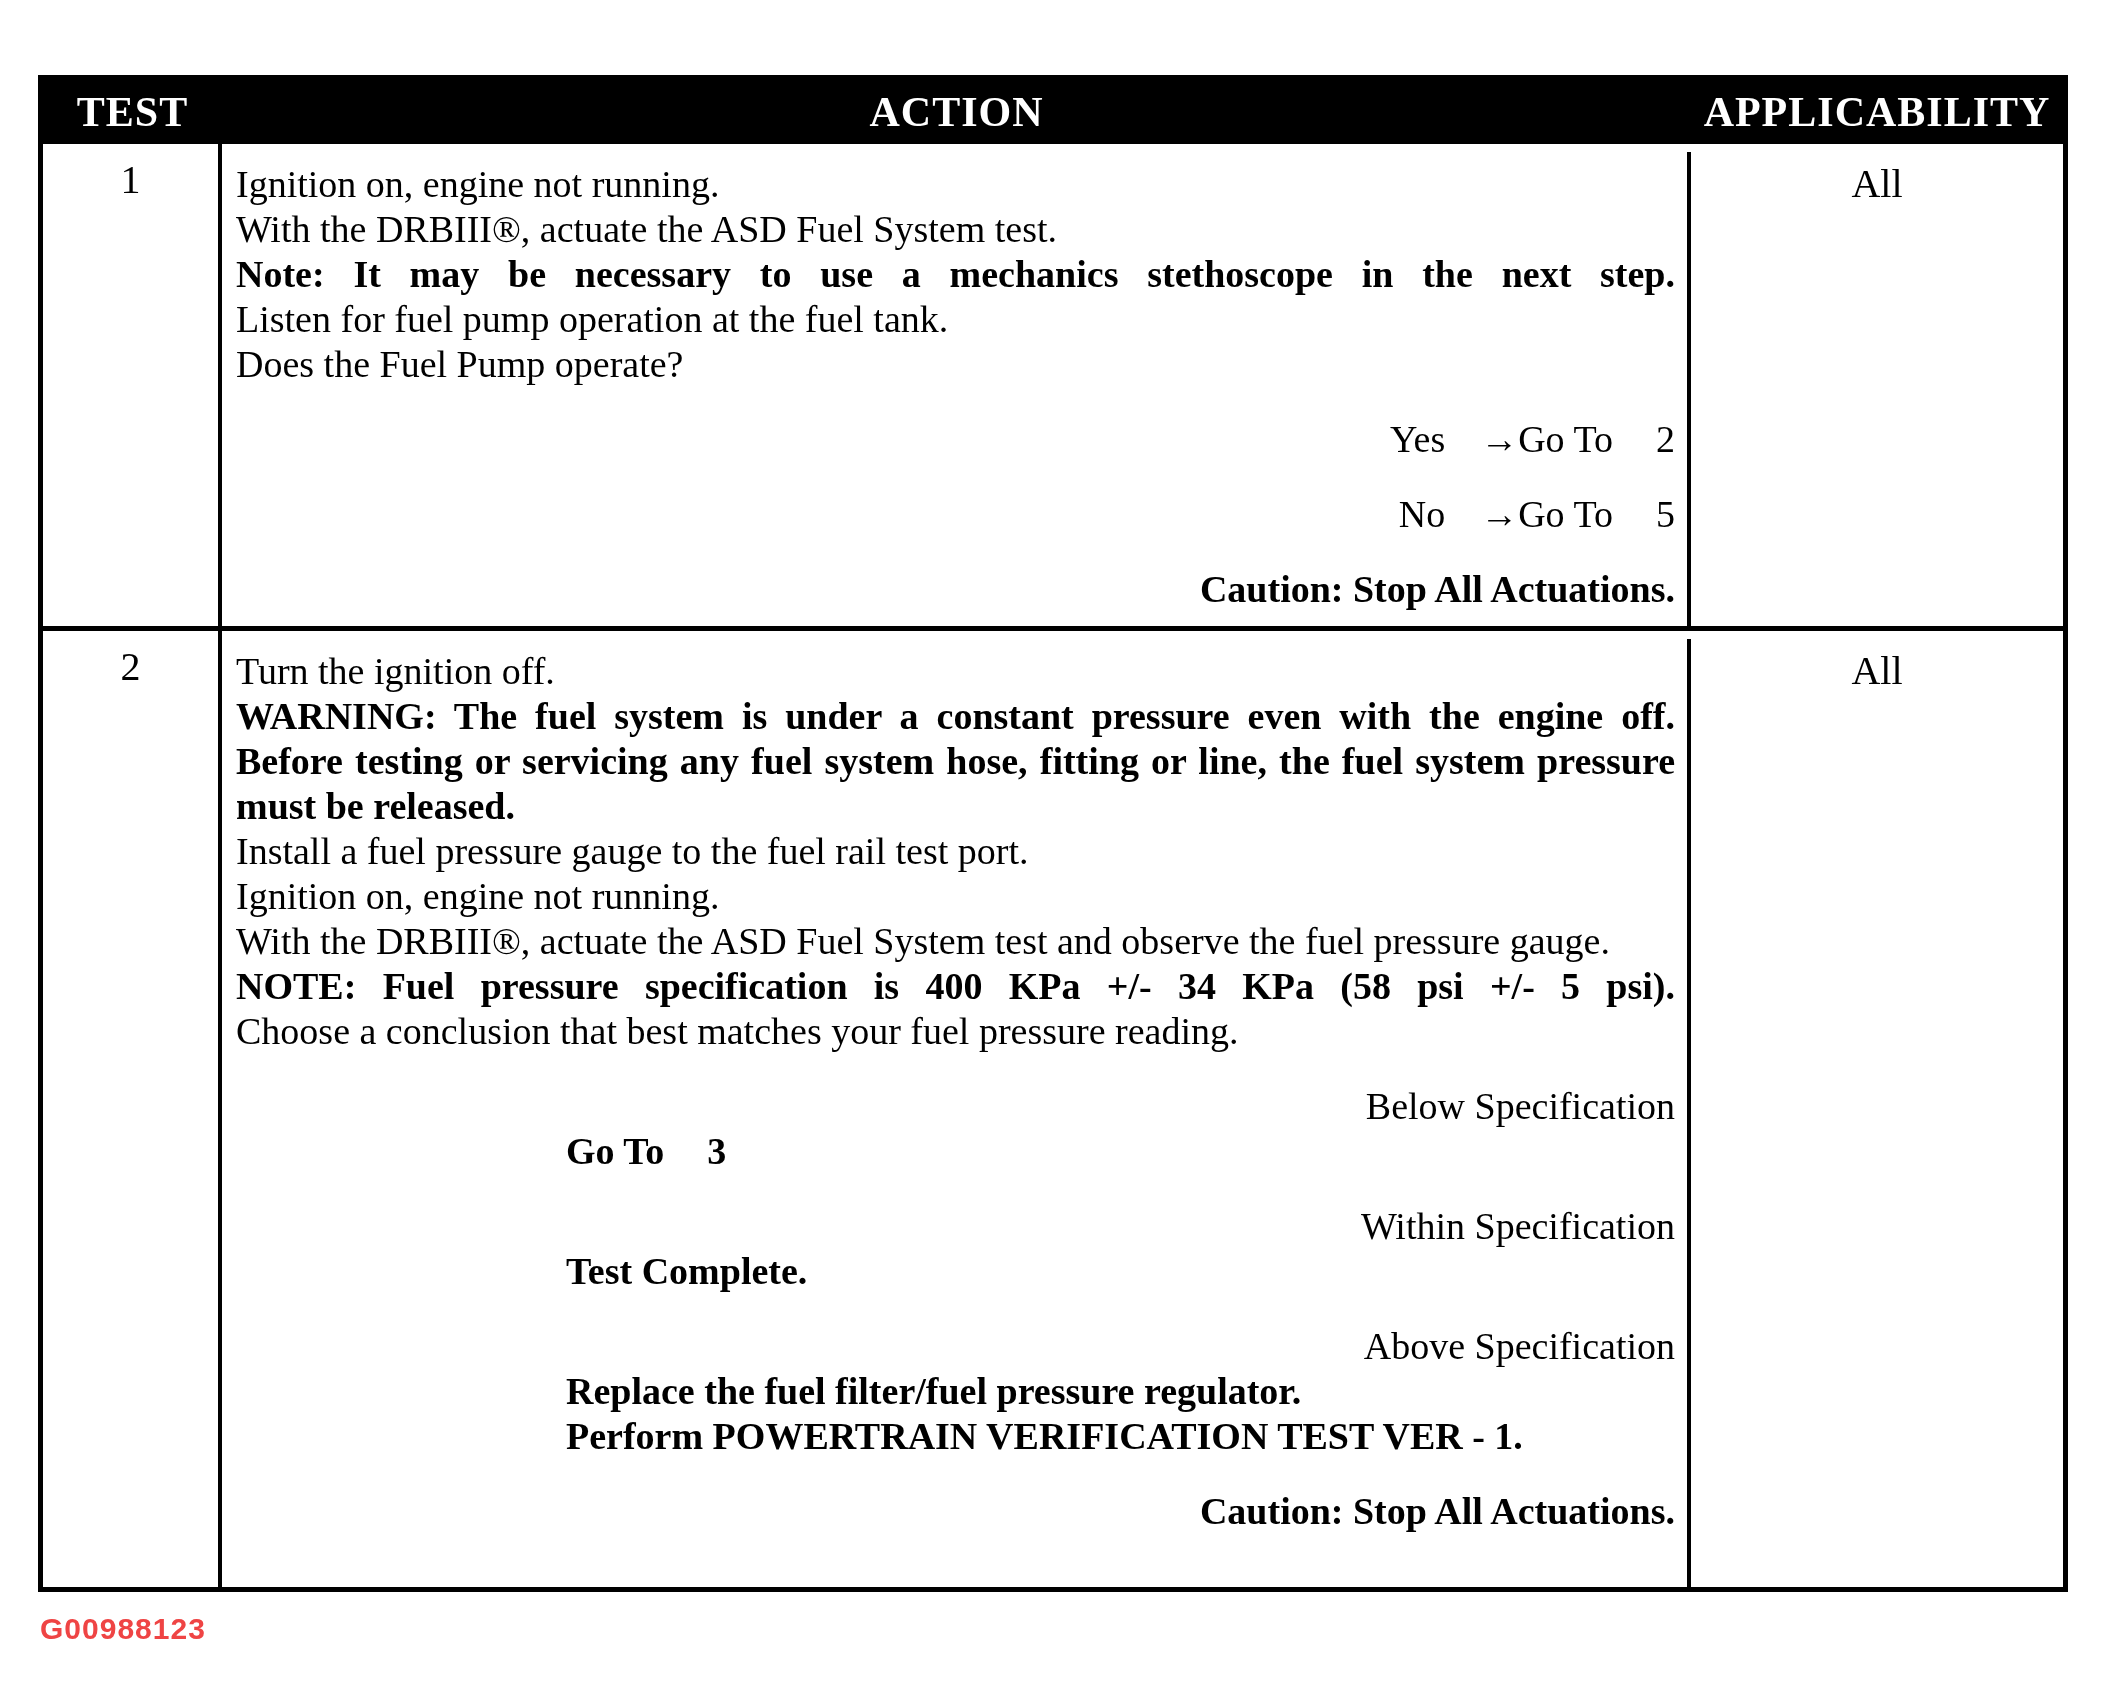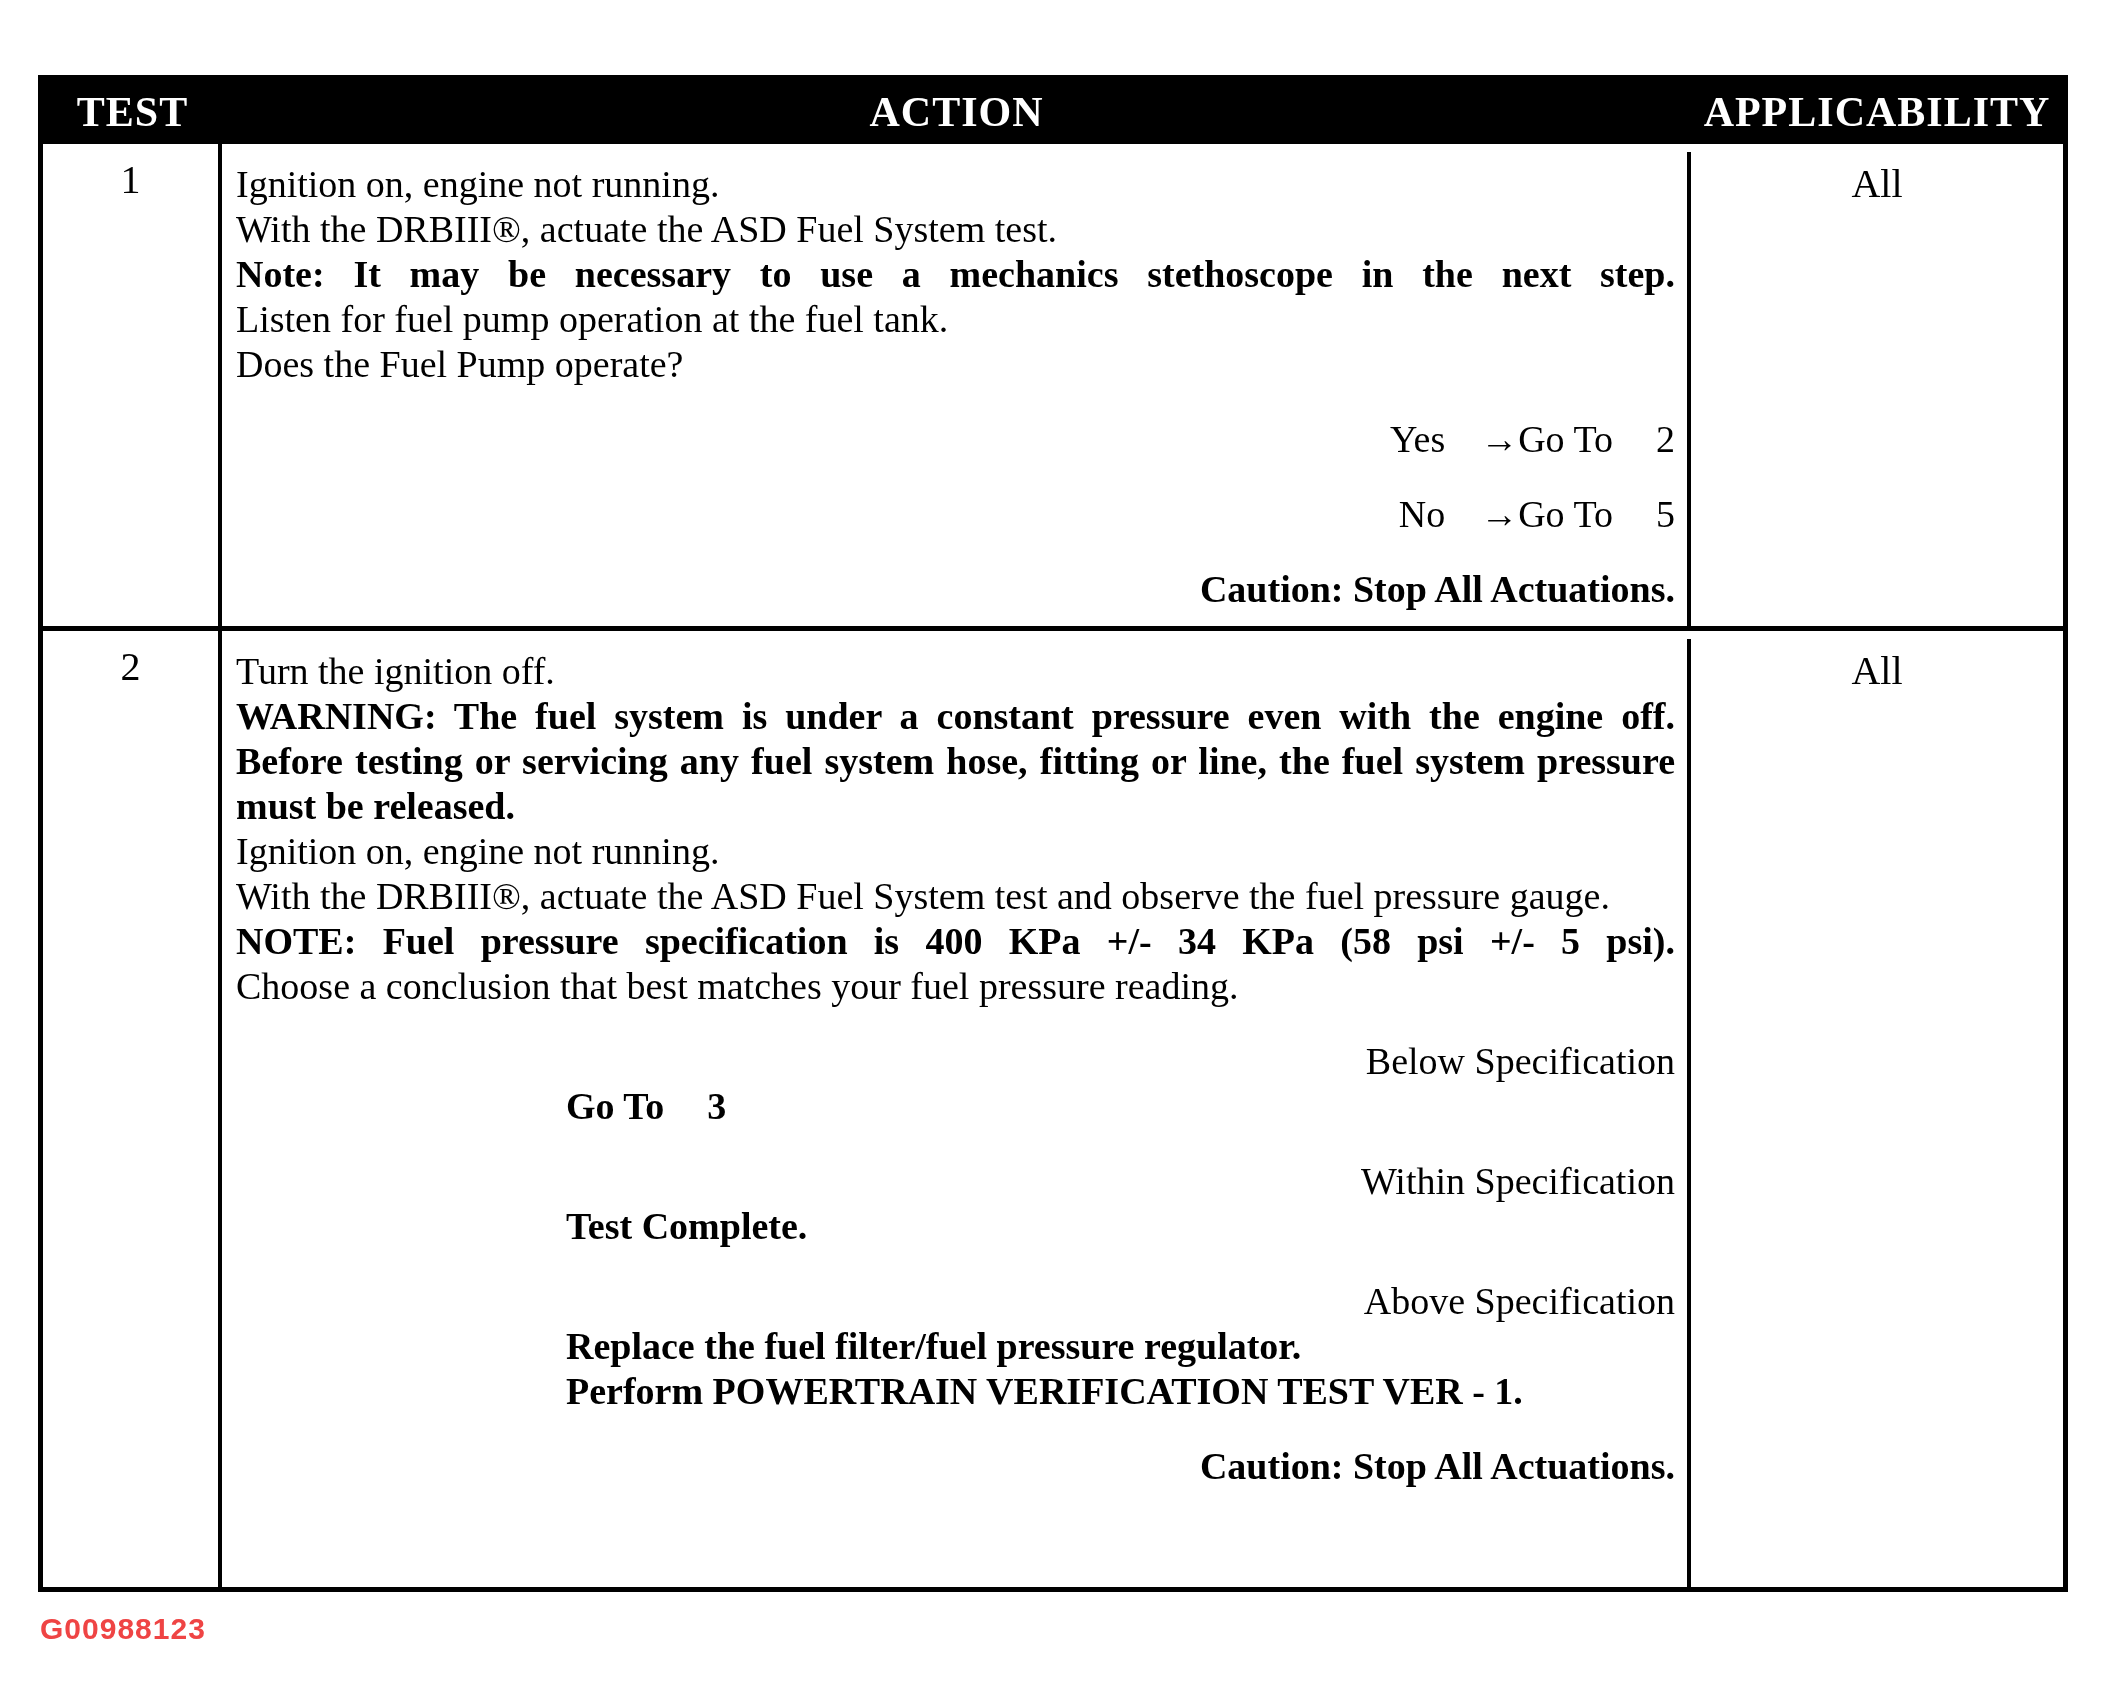--- a/index.html
+++ b/index.html
@@ -129,20 +129,21 @@
         <div class="line gap b">Caution: Stop All Actuations.</div>
       </div>
       <div class="c-applic">All</div>
     </div>
 
     <div class="trow trow-2">
       <div class="c-test">2</div>
       <div class="c-action">
         <div class="line">Turn the ignition off.</div>
         <div class="b just">WARNING: The fuel system is under a constant pressure even with the engine off. Before testing or servicing any fuel system hose, fitting or line, the fuel system pressure must be released.</div>
+        <div class="line">Install a fuel pressure gauge to the fuel rail test port.</div>
         <div class="line">Ignition on, engine not running.</div>
         <div class="just">With the DRBIII®, actuate the ASD Fuel System test and observe the fuel pressure gauge.</div>
         <div class="line b stretch">NOTE: Fuel pressure specification is 400 KPa +/- 34 KPa (58 psi +/- 5 psi).</div>
         <div class="line">Choose a conclusion that best matches your fuel pressure reading.</div>
 
         <div class="line gap indent1">Below Specification</div>
         <div class="line indent2">
           <span>Go To</span><span class="step-num">3</span>
         </div>
 

